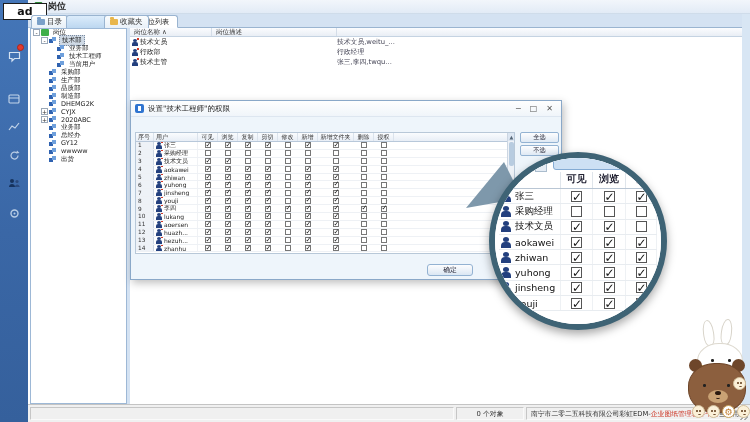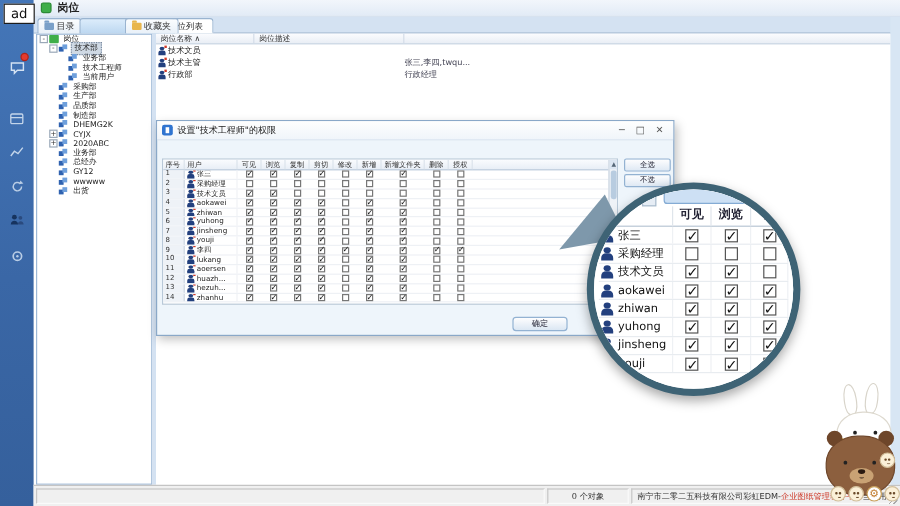--- a/index.html
+++ b/index.html
@@ -3,22 +3,22 @@
 <meta charset="utf-8">
 <style>
   * { margin:0; padding:0; box-sizing:border-box; }
   body { font-family:"DejaVu Sans", sans-serif; background:#888; }
   .screen { position:relative; width:750px; height:422px; background:#fff; overflow:hidden;
             font-family:"DejaVu Sans", sans-serif; }
 
   
   .leftbar { position:absolute; left:0; top:0; width:28px; height:422px;
              background:linear-gradient(180deg,#4476b8 0%, #3a67a6 55%, #35609c 100%); z-index:5; }
-  .logo { position:absolute; left:3px; top:3px; width:26px; height:17px; background:#fff;
-          border:1px solid #1c1c1c; color:#111; font-size:11px; font-weight:normal;
+  .logo { position:absolute; left:3px; top:3px; width:44px; height:17px; background:#fff;
+          border:1px solid #1c1c1c; color:#111; font-size:11px; font-weight:bold;
           text-align:center; line-height:15px; }
   .lb-icon { position:absolute; left:0; width:28px; height:22px; display:flex;
              align-items:center; justify-content:center; color:#d4e2f2; }
   .lb-dot { position:absolute; right:4px; top:-2px; width:7px; height:7px; border-radius:50%;
             background:#e33b2e; border:1px solid #b02318; }
 
   
   .titlebar { position:absolute; left:28px; top:0; width:722px; height:14px;
               background:linear-gradient(180deg,#f2f6fb,#e2ebf6); border-bottom:1px solid #cfdcea;
               display:flex; align-items:center; }
@@ -407,40 +407,41 @@
       </div>
     <div id="listrows">
         <div class="lrow">
           <div class="c" style="width:82px">
             <span class="uico">
               <i></i>
             </span>
             <span class="">技术文员</span>
           </div>
           <div class="c" style="width:125px"></div>
+          <div class="c users" style="width:400px">技术文员,weitu_...</div>
+        </div>
+        <div class="lrow">
+          <div class="c" style="width:82px">
+            <span class="uico">
+              <i></i>
+            </span>
+            <span class="">行政部</span>
+          </div>
+          <div class="c" style="width:125px"></div>
+          <div class="c users" style="width:400px">行政经理</div>
         </div>
         <div class="lrow">
           <div class="c" style="width:82px">
             <span class="uico">
               <i></i>
             </span>
             <span class="">技术主管</span>
           </div>
           <div class="c" style="width:125px"></div>
           <div class="c users" style="width:400px">张三,李四,twqu...</div>
-        </div>
-        <div class="lrow">
-          <div class="c" style="width:82px">
-            <span class="uico">
-              <i></i>
-            </span>
-            <span class="">行政部</span>
-          </div>
-          <div class="c" style="width:125px"></div>
-          <div class="c users" style="width:400px">行政经理</div>
         </div>
       </div>
   </div>
   <div class="paneTab">岗位列表</div>
 
   <div class="edgestrip"></div>
 
   <div class="dialog">
     <div class="dtitle">
       <span class="dico"></span>

